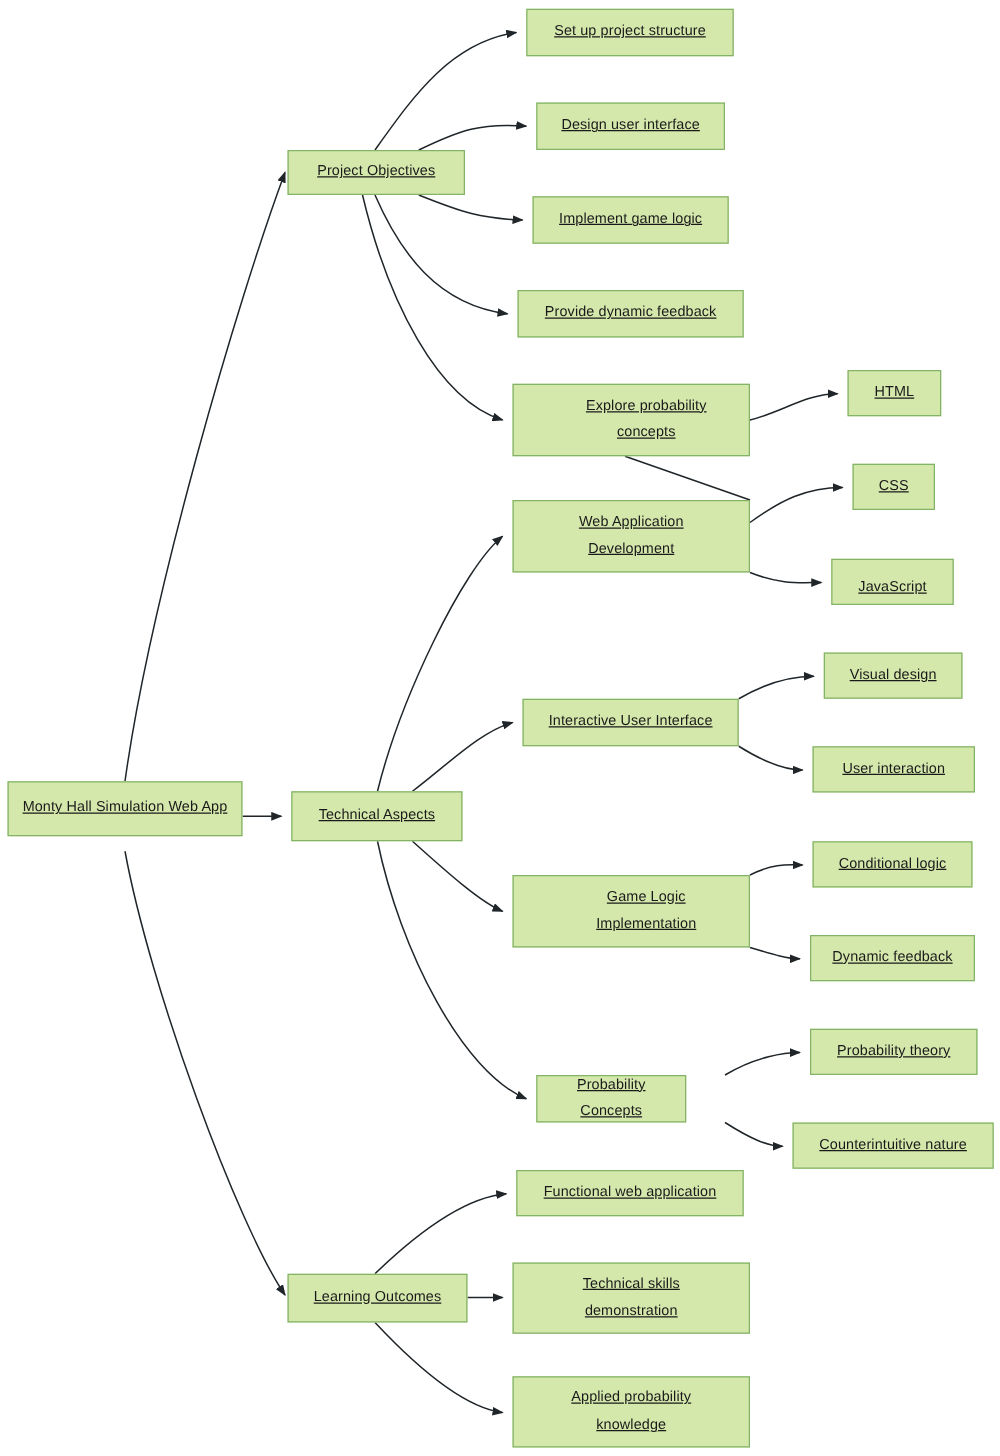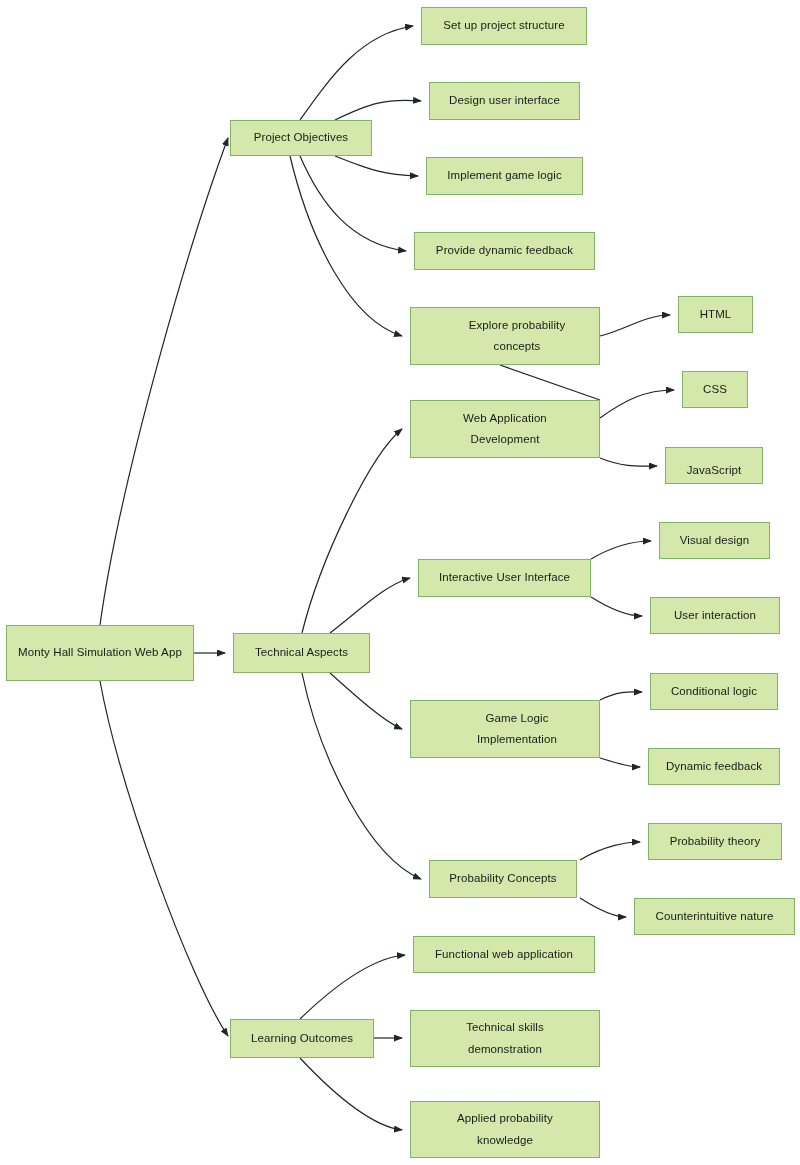--- a/index.html
+++ b/index.html
@@ -46,20 +46,21 @@
     display: flex;
     align-items: center;
     justify-content: center;
     text-align: center;
     color: #1a1a1a;
     font-size: 11.5px;
     line-height: 1.85;
     letter-spacing: 0.1px;
     padding: 2px 6px;
     cursor: default;
+    text-decoration: underline;
   }
   .node-label {
     display: block;
     width: 100%;
     white-space: pre-line;
   }
 </style>
 </head>
 <body>
 
@@ -94,21 +95,21 @@
         <path class="edge-path" d="M 600 758 C 620 764 630 767 640 767" marker-end="url(#arrowhead)"></path>
         <path class="edge-path" d="M 580 860 C 605 845 628 842 640 842" marker-end="url(#arrowhead)"></path>
         <path class="edge-path" d="M 580 898 C 602 912 615 917 626 917" marker-end="url(#arrowhead)"></path>
         <path class="edge-path" d="M 300 1019 C 330 990 370 958 405 955" marker-end="url(#arrowhead)"></path>
         <path class="edge-path" d="M 374 1038 L 402 1038" marker-end="url(#arrowhead)"></path>
         <path class="edge-path" d="M 300 1058 C 330 1090 370 1126 402 1130" marker-end="url(#arrowhead)"></path>
       </g>
   </svg>
 
   <div id="node-layer">
-      <div class="node" style="left: 6px; top: 625px; width: 188px; height: 56px;">
+      <div class="node" style="left: 6px; top: 625px; width: 188px; height: 44px;">
         <span class="node-label">Monty Hall Simulation Web App</span>
       </div>
       <div class="node" style="left: 230px; top: 120px; width: 142px; height: 36px;">
         <span class="node-label">Project Objectives</span>
       </div>
       <div class="node" style="left: 233px; top: 633px; width: 137px; height: 40px;">
         <span class="node-label">Technical Aspects</span>
       </div>
       <div class="node" style="left: 230px; top: 1019px; width: 144px; height: 39px;">
         <span class="node-label">Learning Outcomes</span>
@@ -133,21 +134,21 @@
         <span class="node-label">Web Application
 Development</span>
       </div>
       <div class="node" style="left: 418px; top: 559px; width: 173px; height: 38px;">
         <span class="node-label">Interactive User Interface</span>
       </div>
       <div class="node" style="left: 410px; top: 700px; width: 190px; height: 58px; padding-left: 30px;">
         <span class="node-label">Game Logic
 Implementation</span>
       </div>
-      <div class="node" style="left: 429px; top: 860px; width: 148px; height: 38px;">
+      <div class="node" style="left: 429px; top: 860px; width: 120px; height: 38px;">
         <span class="node-label">Probability Concepts</span>
       </div>
       <div class="node" style="left: 678px; top: 296px; width: 75px; height: 37px;">
         <span class="node-label">HTML</span>
       </div>
       <div class="node" style="left: 682px; top: 371px; width: 66px; height: 37px;">
         <span class="node-label">CSS</span>
       </div>
       <div class="node" style="left: 665px; top: 447px; width: 98px; height: 37px; align-items: flex-end;">
         <span class="node-label">JavaScript</span>

